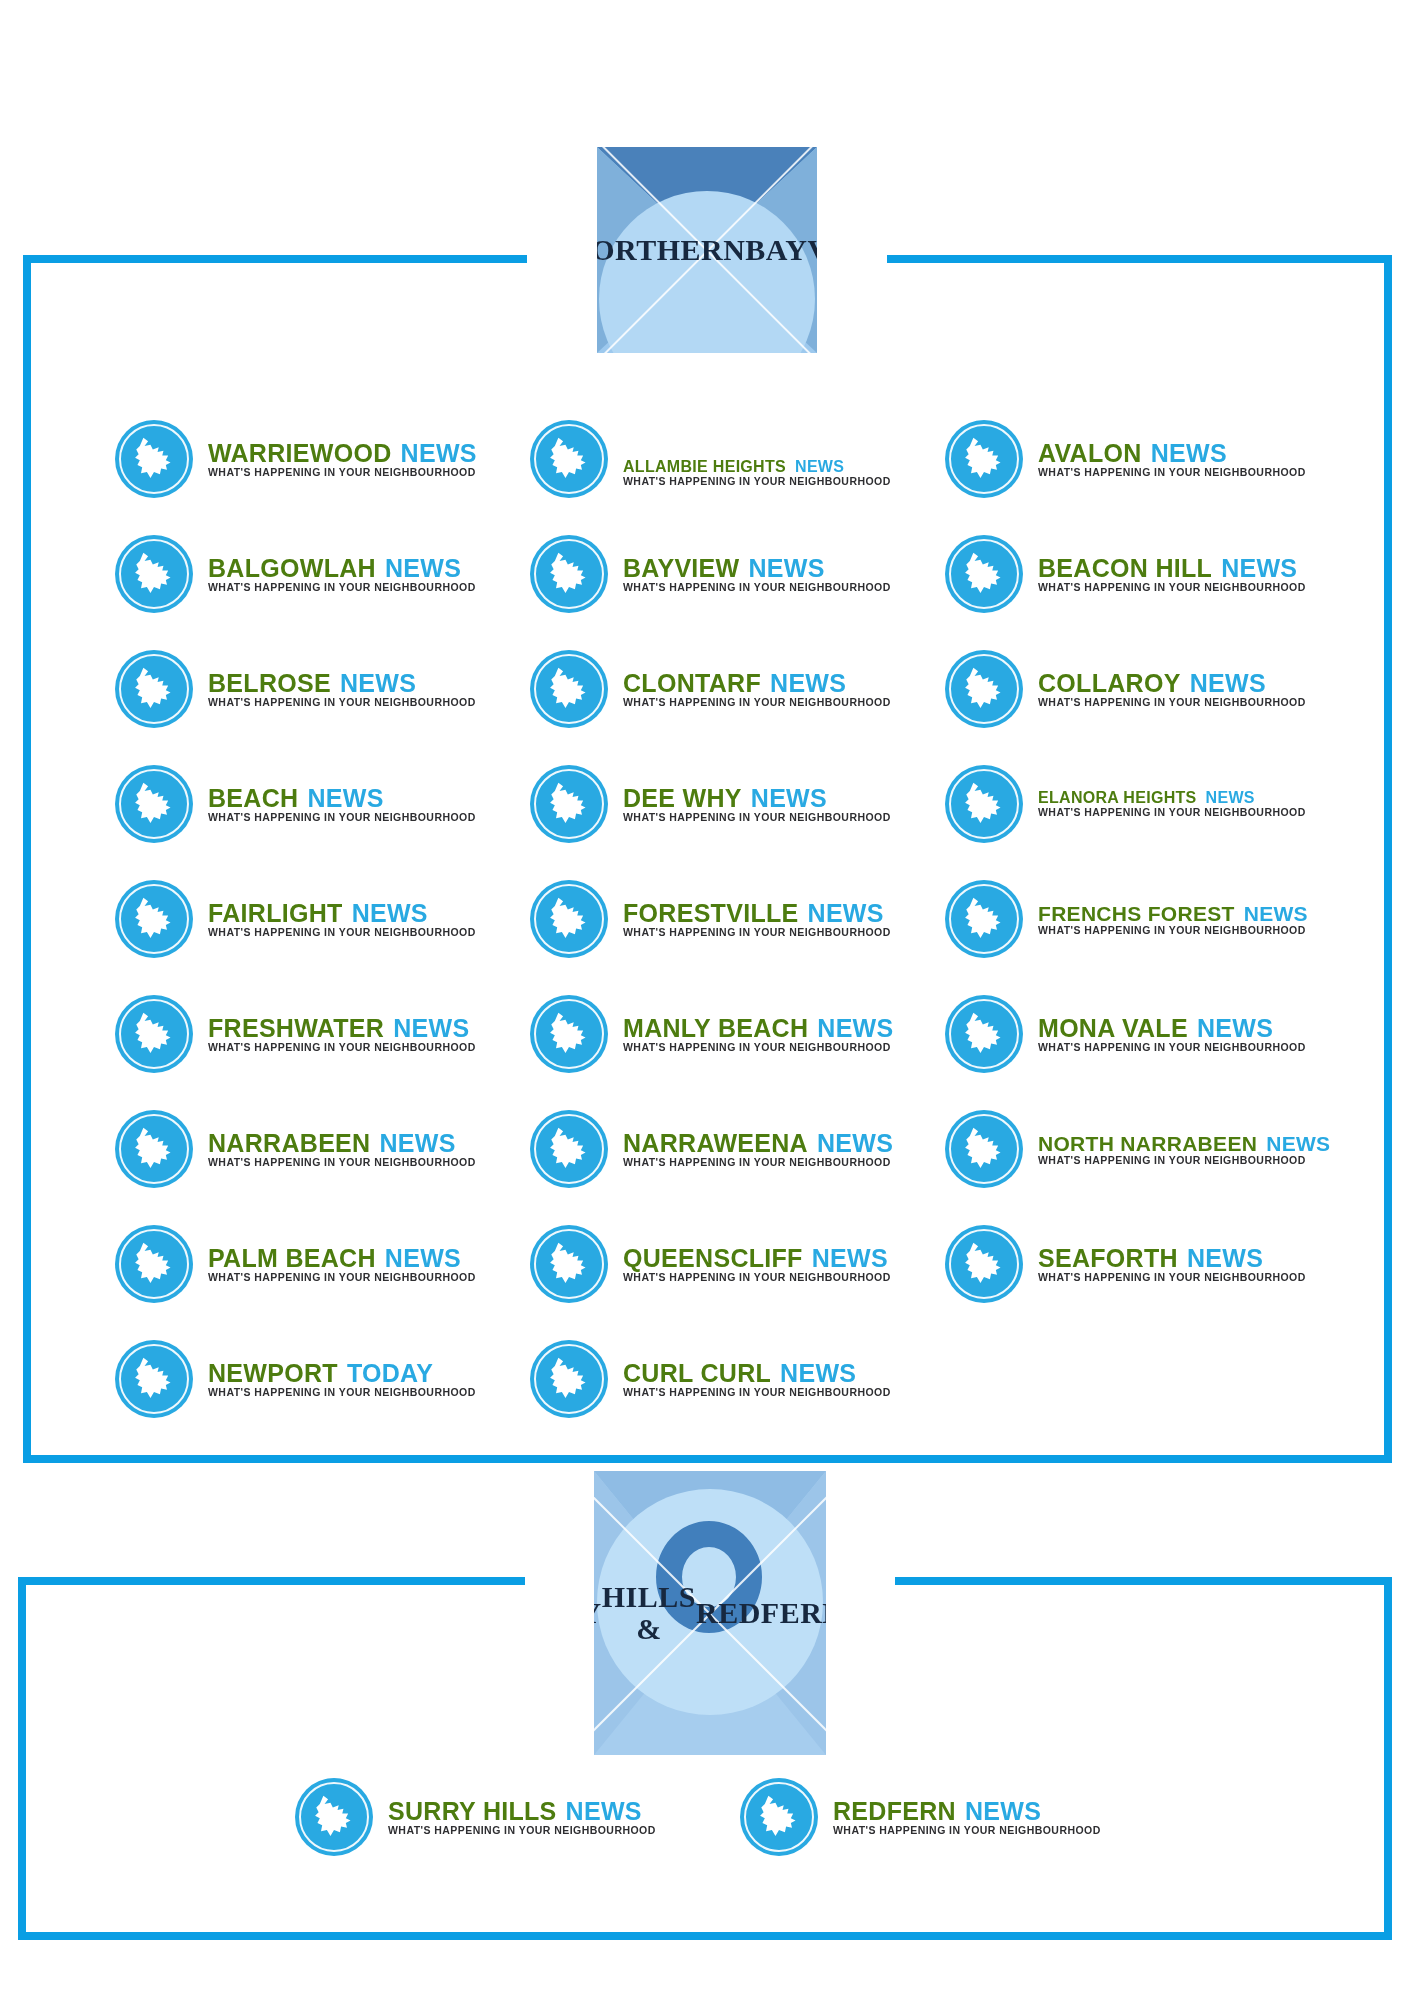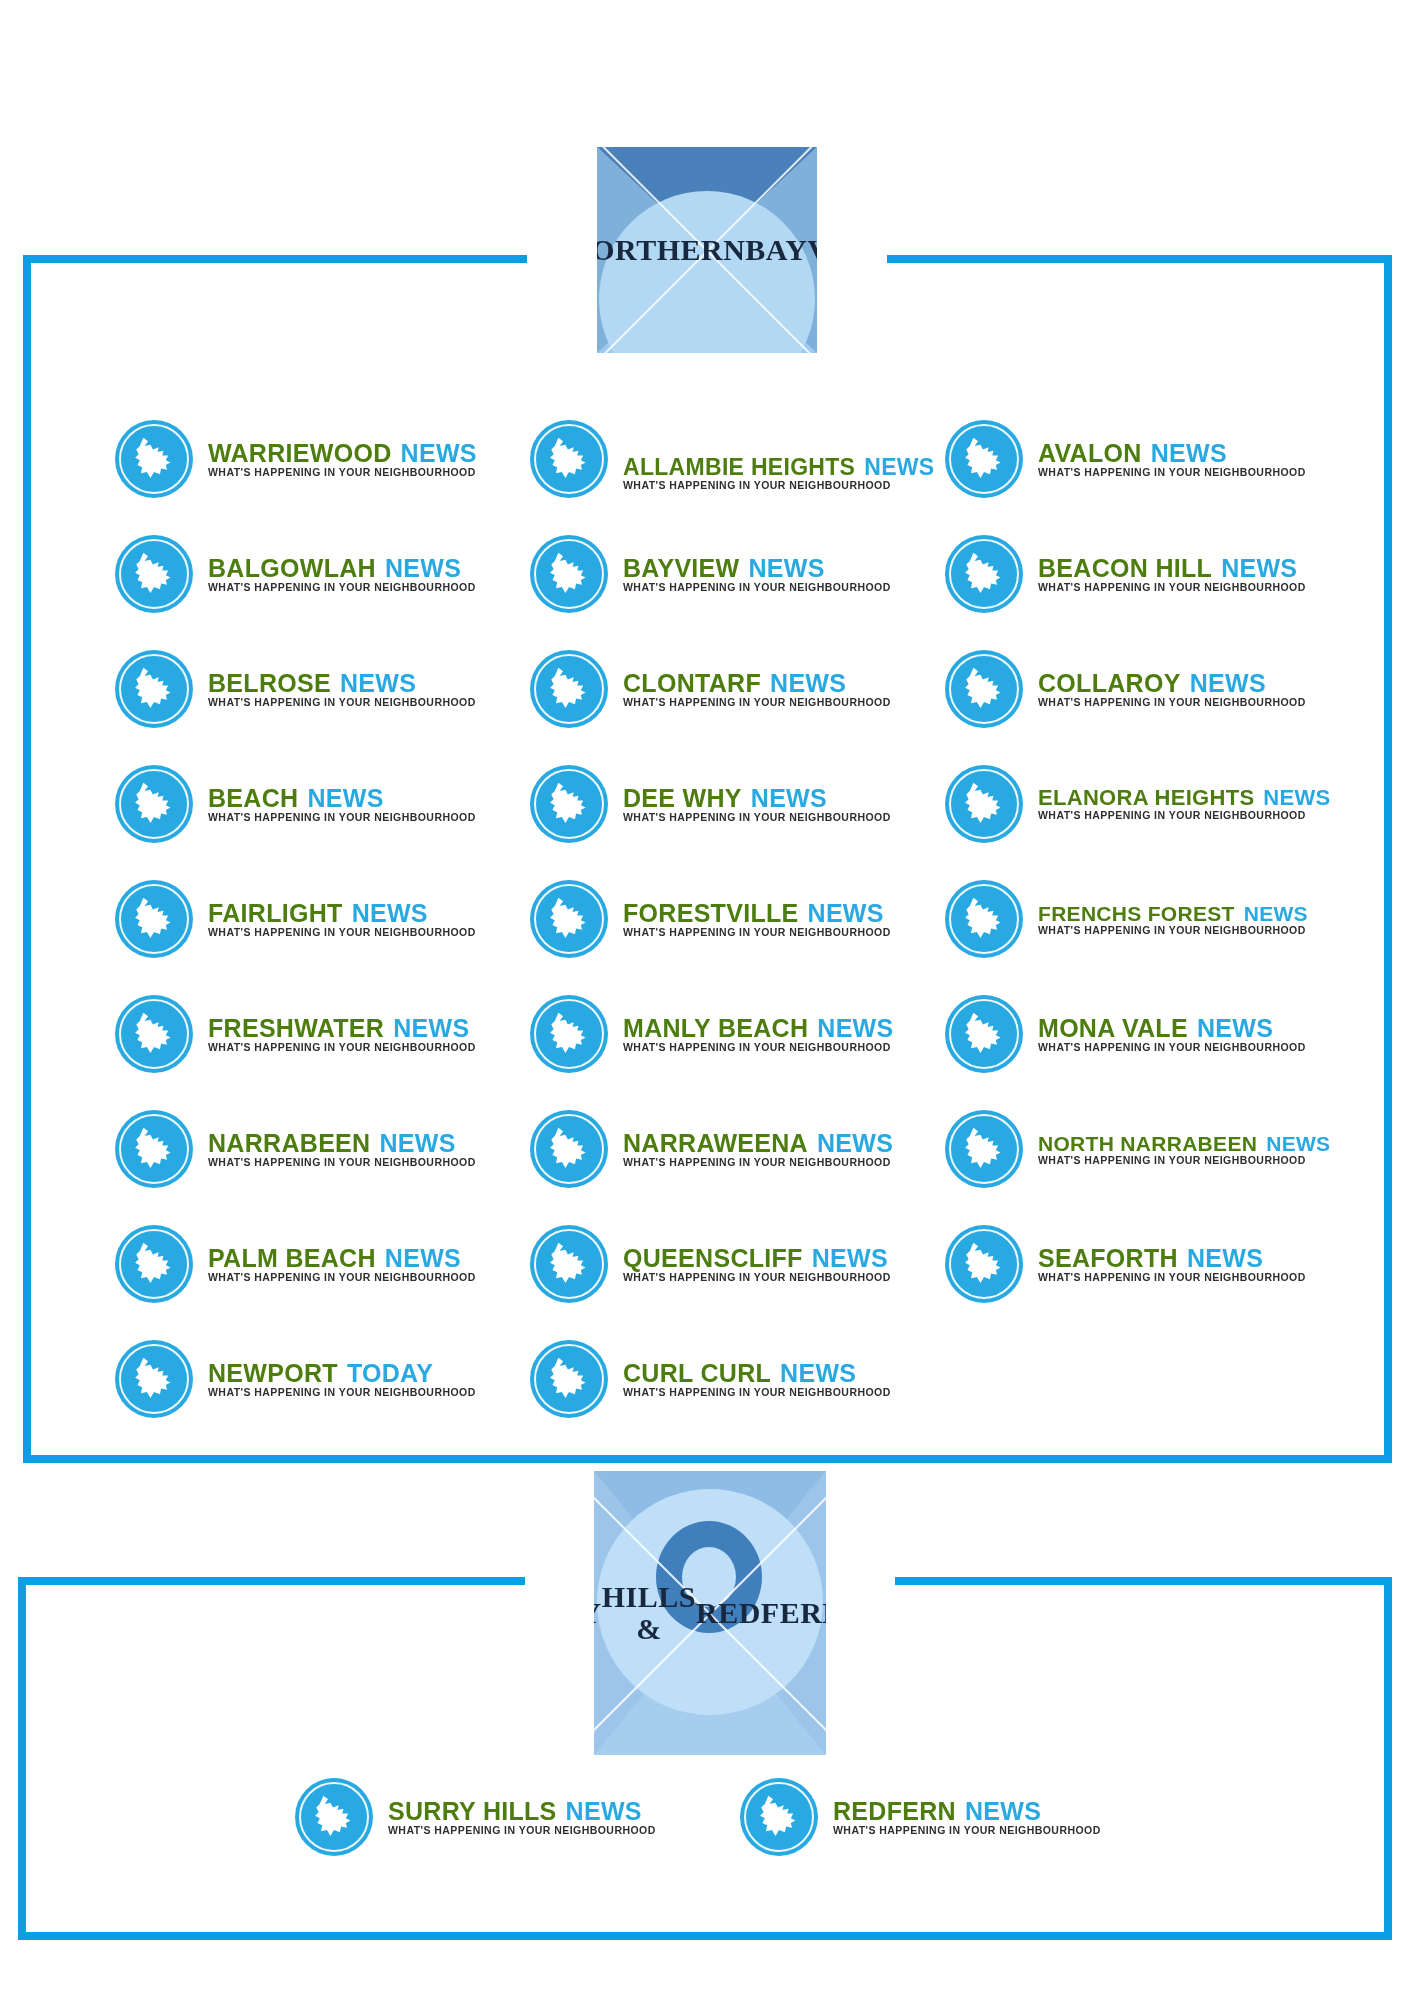--- a/index.html
+++ b/index.html
@@ -101,21 +101,21 @@
     </div>
   </div>
 
   <div class="brand-item">
     <div class="brand-circle">
       <svg viewBox="0 0 44 44">
         <path fill="#ffffff" d="M10 11 L13 4 L17 7 L14 11 L19 10 L21 14 L26 12 L25 16 L30 15 L29 19 L34 19 L32 23 L36 25 L32 27 L33 31 L28 30 L27 35 L22 33 L19 38 L16 33 L11 34 L12 29 L8 27 L10 23 L6 21 L9 18 L7 14 Z"></path>
       </svg>
     </div>
     <div class="brand-text">
-      <div class="brand-name-line" style="font-size: 23px; margin-top: 28px;">
+      <div class="brand-name-line" style="font-size: 16px; margin-top: 28px;">
         <span class="brand-name">ALLAMBIE HEIGHTS</span>
         <span class="brand-suffix">NEWS</span>
       </div>
       <div class="brand-tagline">WHAT'S HAPPENING IN YOUR NEIGHBOURHOOD</div>
     </div>
   </div>
 
   <div class="brand-item">
     <div class="brand-circle">
       <svg viewBox="0 0 44 44">
@@ -251,21 +251,21 @@
     </div>
   </div>
 
   <div class="brand-item">
     <div class="brand-circle">
       <svg viewBox="0 0 44 44">
         <path fill="#ffffff" d="M10 11 L13 4 L17 7 L14 11 L19 10 L21 14 L26 12 L25 16 L30 15 L29 19 L34 19 L32 23 L36 25 L32 27 L33 31 L28 30 L27 35 L22 33 L19 38 L16 33 L11 34 L12 29 L8 27 L10 23 L6 21 L9 18 L7 14 Z"></path>
       </svg>
     </div>
     <div class="brand-text">
-      <div class="brand-name-line" style="font-size: 22px;">
+      <div class="brand-name-line" style="font-size: 16px;">
         <span class="brand-name">ELANORA HEIGHTS</span>
         <span class="brand-suffix">NEWS</span>
       </div>
       <div class="brand-tagline">WHAT'S HAPPENING IN YOUR NEIGHBOURHOOD</div>
     </div>
   </div>
 
   <div class="brand-item">
     <div class="brand-circle">
       <svg viewBox="0 0 44 44">

